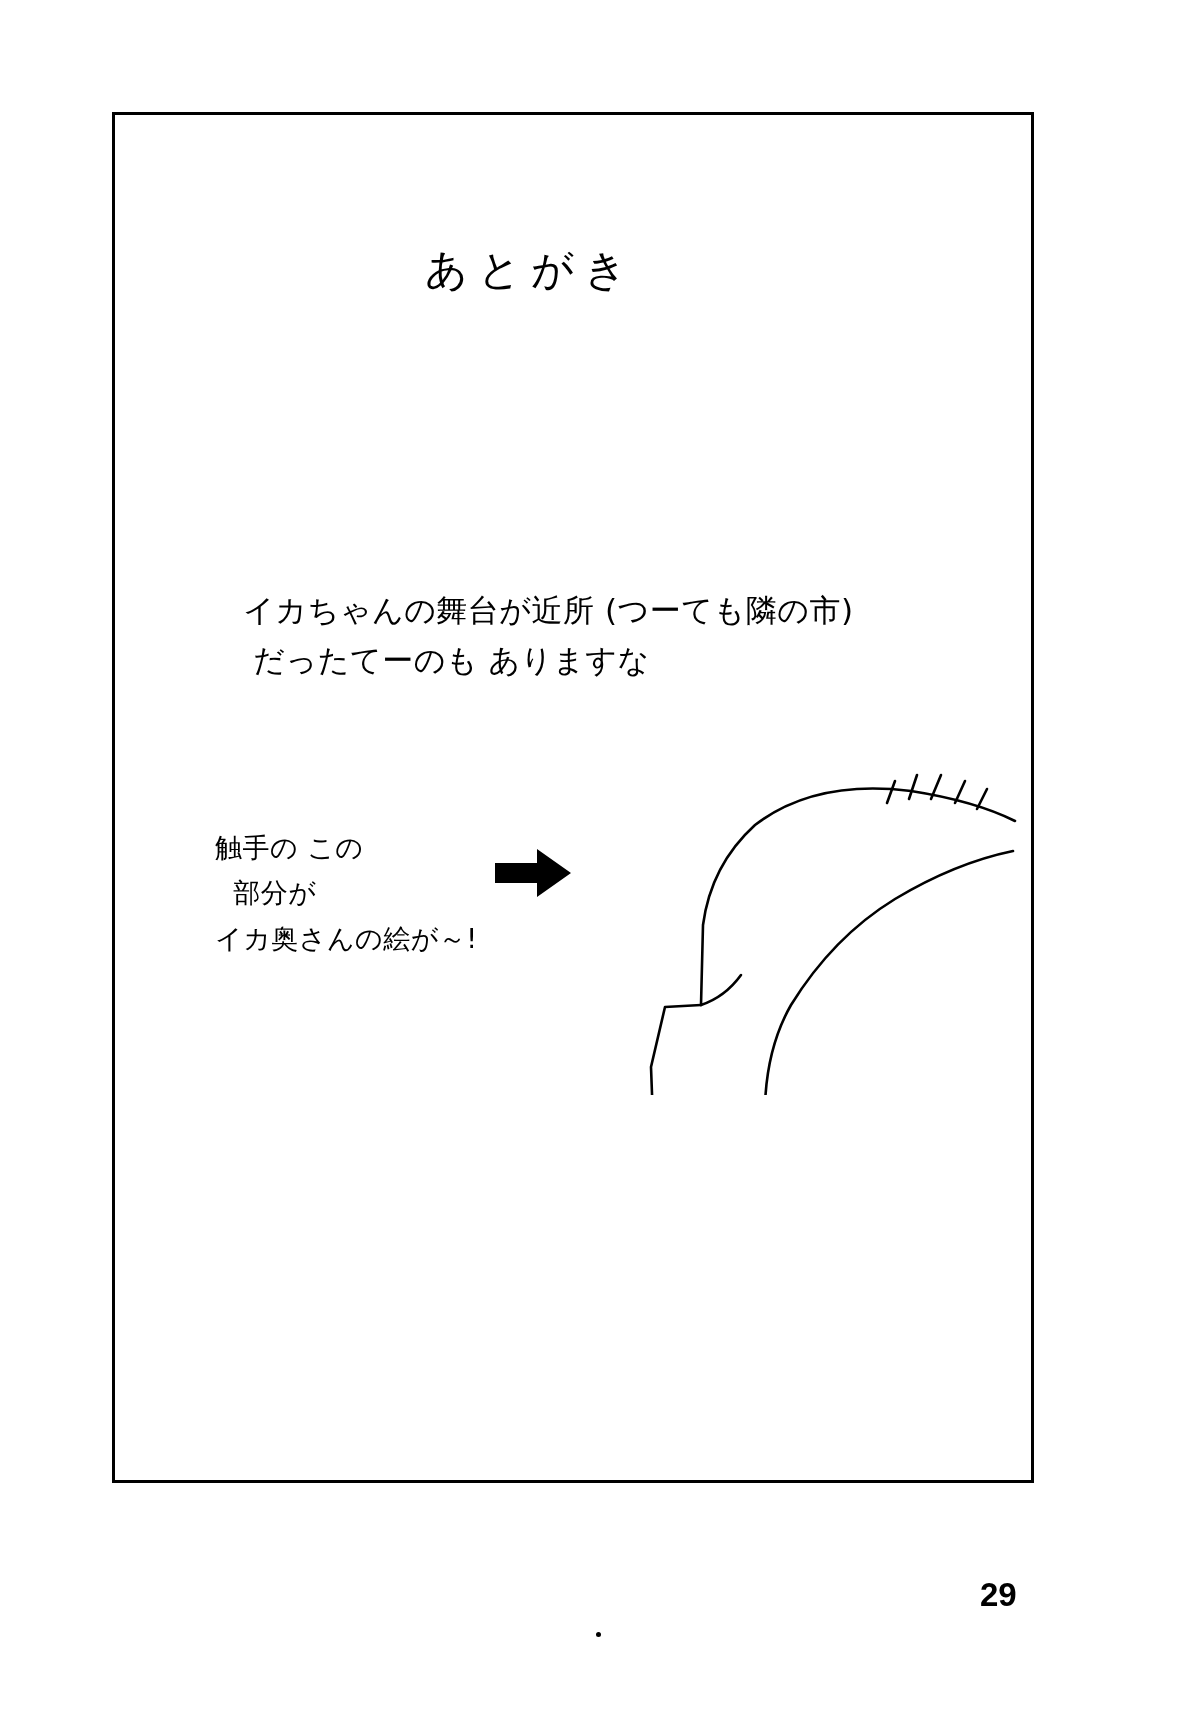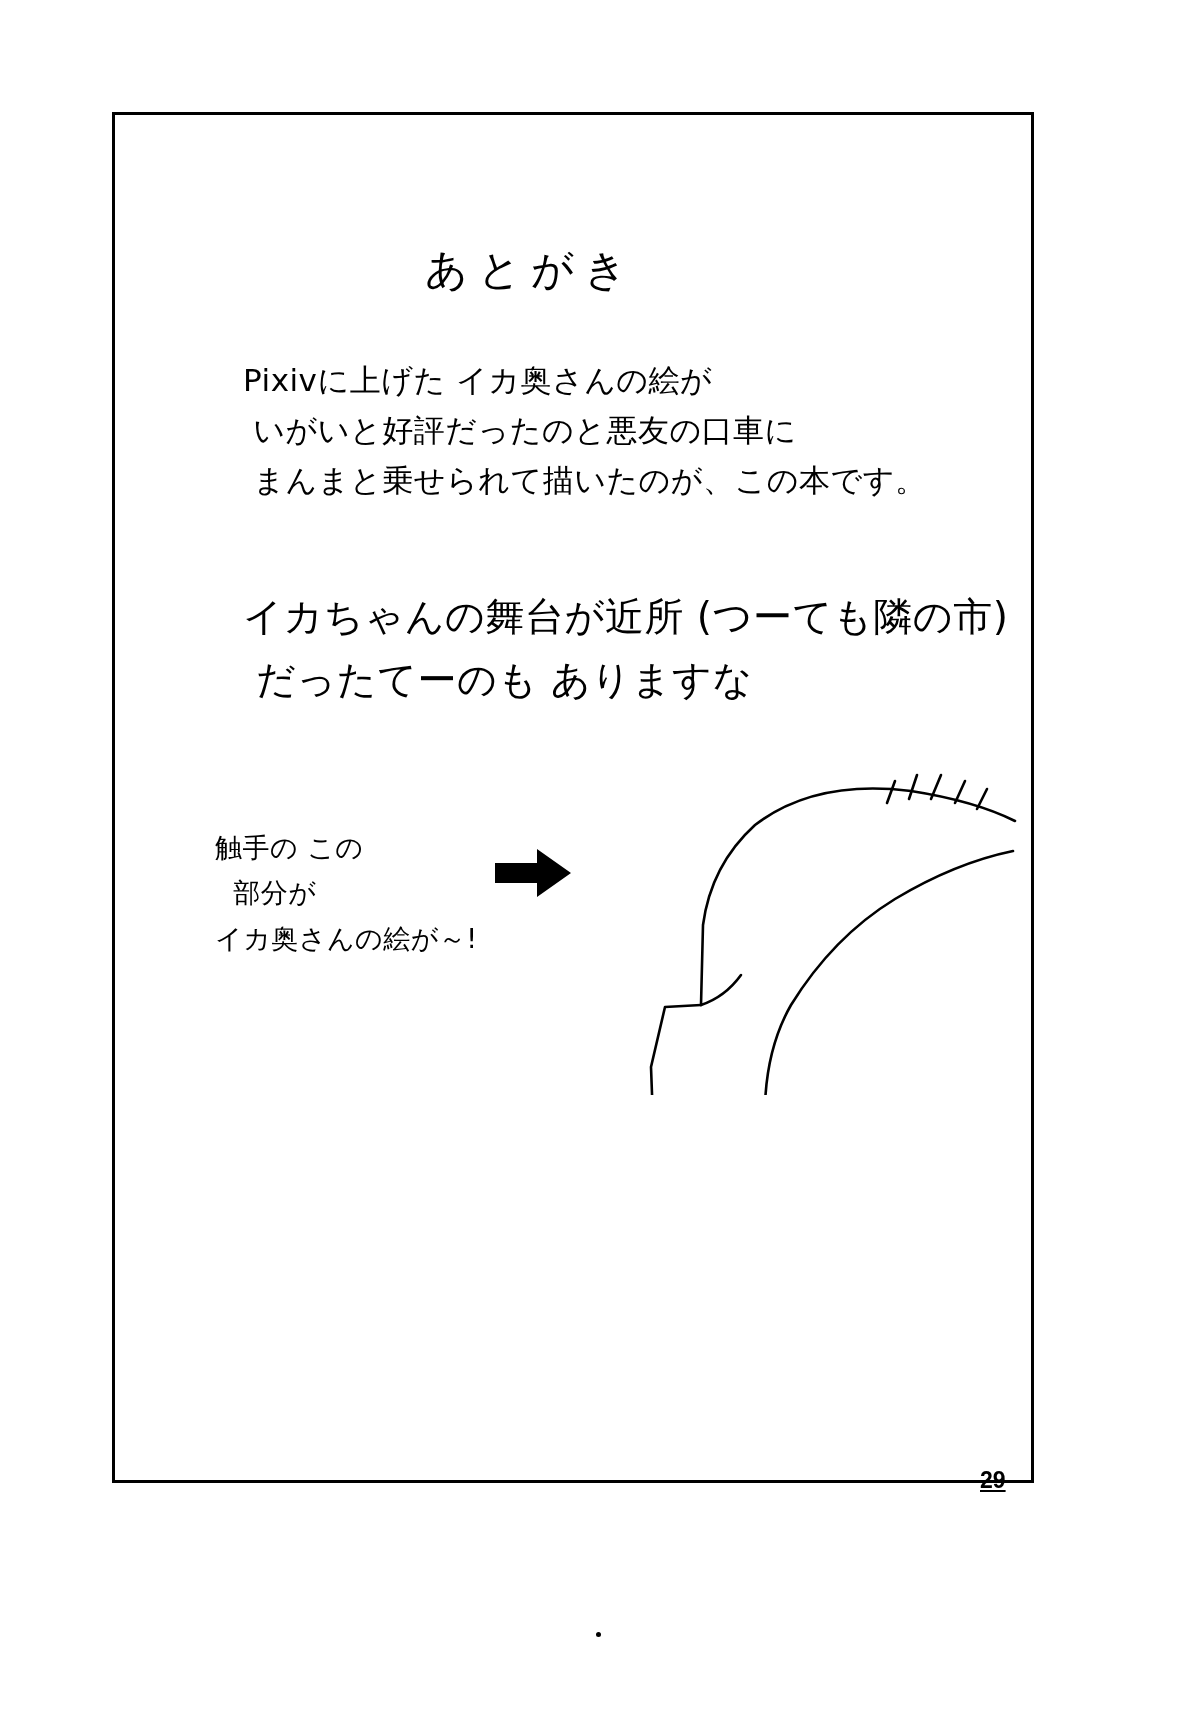--- a/index.html
+++ b/index.html
@@ -48,21 +48,21 @@
   #para1 {
     left: 128px;
     top: 240px;
     font-size: 31px;
     line-height: 1.62;
   }
 
   #para2 {
     left: 128px;
     top: 470px;
-    font-size: 39px;
+    font-size: 31px;
     line-height: 1.62;
   }
 
   #tentacle-note {
     left: 100px;
     top: 710px;
     font-size: 27px;
     line-height: 1.68;
   }
 
@@ -81,49 +81,45 @@
     left: 400px;
     top: 560px;
     width: 520px;
     height: 420px;
   }
 
   
   #page-number {
     position: absolute;
     left: 980px;
-    top: 1467px;
-    font-size: 23px;
+    top: 1576px;
+    font-size: 33px;
     font-weight: bold;
     font-family: "Liberation Sans", sans-serif;
     color: #000;
-    text-decoration: underline;
   }
 
   
   #bottom-dot {
     position: absolute;
     left: 596px;
     top: 1632px;
     width: 5px;
     height: 5px;
     background: #000;
     border-radius: 50%;
   }
 </style>
 </head>
 <body>
 
 <div id="page-frame">
 
   <div class="hand" id="afterword-title">あとがき</div>
 
-  <div class="hand" id="para1">Pixivに上げた イカ奥さんの絵が
- いがいと好評だったのと悪友の口車に
- まんまと乗せられて描いたのが、この本です。</div>
 
   <div class="hand" id="para2">イカちゃんの舞台が近所 (つーても隣の市)
  だったてーのも ありますな</div>
 
   <div class="hand" id="tentacle-note">触手の この
   部分が
 イカ奥さんの絵が～!</div>
 
   <svg id="arrow-icon" viewBox="0 0 80 56">
     <path d="M2 18 L44 18 L44 4 L78 28 L44 52 L44 38 L2 38 Z" fill="#000"></path>

